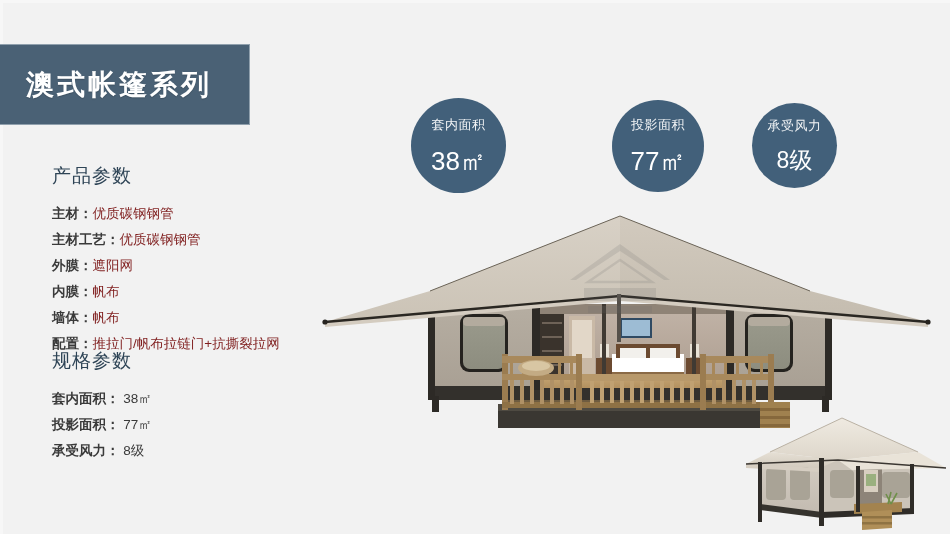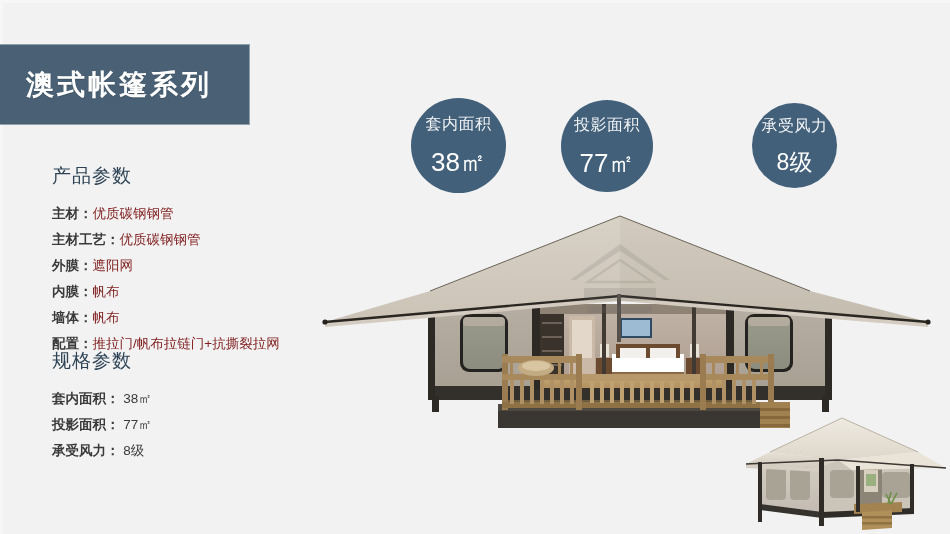--- a/index.html
+++ b/index.html
@@ -35,24 +35,24 @@
   .prow .v{color:#7f1d1d;}
   #specs{position:absolute;left:52px;top:348px;width:300px;}
   #specs .prow .v{color:#3a3a3a;font-weight:normal;}
 
   
   .badge{
     position:absolute;border-radius:50%;background:#42607a;
     display:flex;flex-direction:column;align-items:center;justify-content:center;
     color:#fff;text-align:center;
   }
-  .badge .lbl{font-size:16px;letter-spacing:.5px;opacity:.93;margin-bottom:13px;}
+  .badge .lbl{font-size:13px;letter-spacing:.5px;opacity:.93;margin-bottom:13px;}
   .badge .val{font-size:26px;font-weight:300;letter-spacing:0px;line-height:1.1;}
   #badge-0{left:411px;top:98px;width:95px;height:95px;}
-  #badge-1{left:561px;top:100px;width:92px;height:92px;}
+  #badge-1{left:612px;top:100px;width:92px;height:92px;}
   #badge-2{left:752px;top:103px;width:85px;height:85px;}
   #badge-2 .val{font-size:23px;}
 
   
   #tent-main{position:absolute;left:320px;top:196px;width:620px;height:256px;}
   .canvas{position:absolute;inset:0;}
 
   
   #tent-secondary{position:absolute;left:742px;top:412px;width:208px;height:122px;}
 </style>

